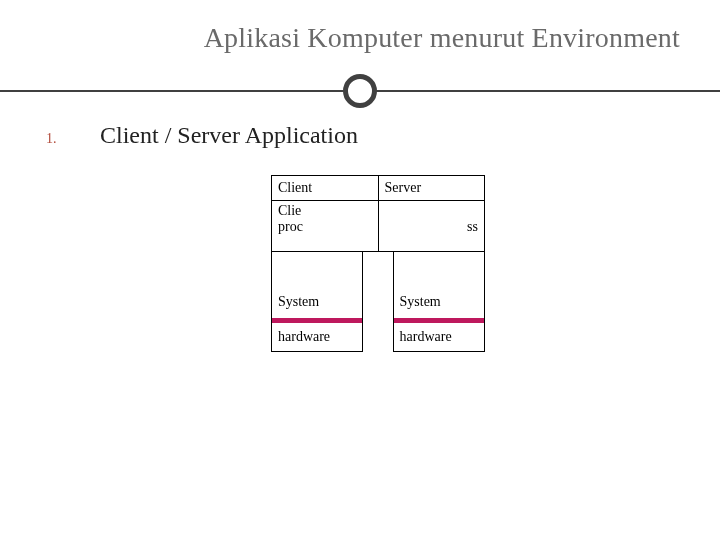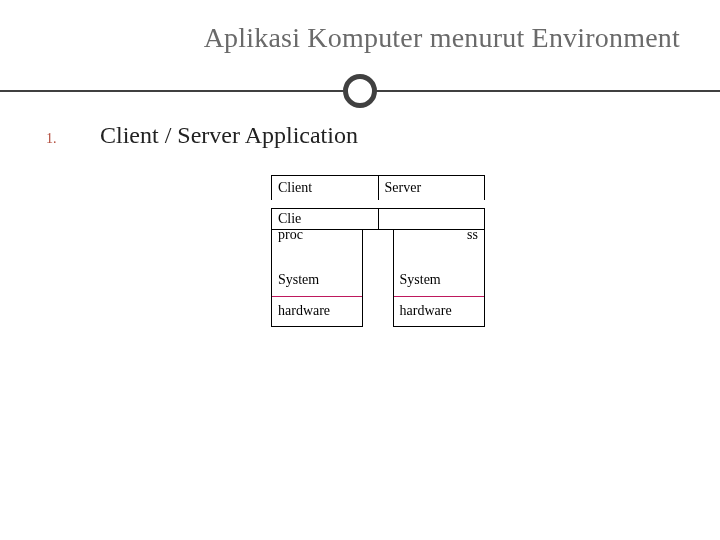--- a/index.html
+++ b/index.html
@@ -85,23 +85,22 @@
     flex: 1;
     padding: 4px 6px;
     text-align: left;
   }
   .dia-headers > div:first-child {
     border-right: 1px solid #000;
   }
   .dia-row2 {
     display: flex;
     border: 1px solid #000;
-    height: 22px;
+    height: 52px;
     position: relative;
-    margin-top: 8px;
   }
   .dia-row2 > div {
     flex: 1;
     padding: 2px 6px;
     line-height: 1.15;
   }
   .dia-row2 > div:first-child { border-right: 1px solid #000; }
   .bubble {
     position: absolute;
     left: 50%;
@@ -129,21 +128,21 @@
     width: 108px;
     border: 1px solid #000;
     border-top: none;
   }
   .dia-lower-gap {
     width: 34px;
   }
   .dia-lower-col .dia-cell + .dia-cell { border-top: 1px solid #000; }
   .dia-lower-col .dia-cell { padding: 6px; border-top: none; }
   .dia-lower-col .dia-cell:first-child { border-top: none; margin-top: 36px; }
-  .dia-lower-col .dia-cell + .dia-cell { border-top: 1px solid #be185d; font-family: Liberation Serif, serif; }
+  .dia-lower-col .dia-cell + .dia-cell { border-top: 5px solid #be185d; font-family: Liberation Serif, serif; }
 </style>
 </head>
 <body>
 
 <div class="slide">
 
   <h1 class="title">Aplikasi Komputer menurut Environment</h1>
 
   <div class="divider-wrap">
     <div class="divider-line"></div>

